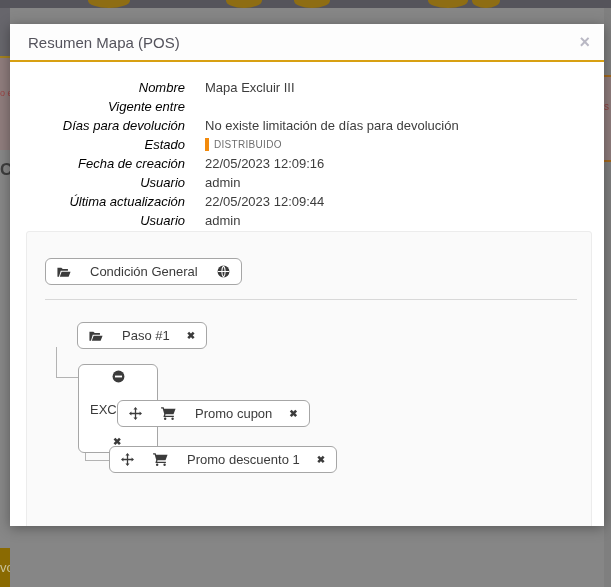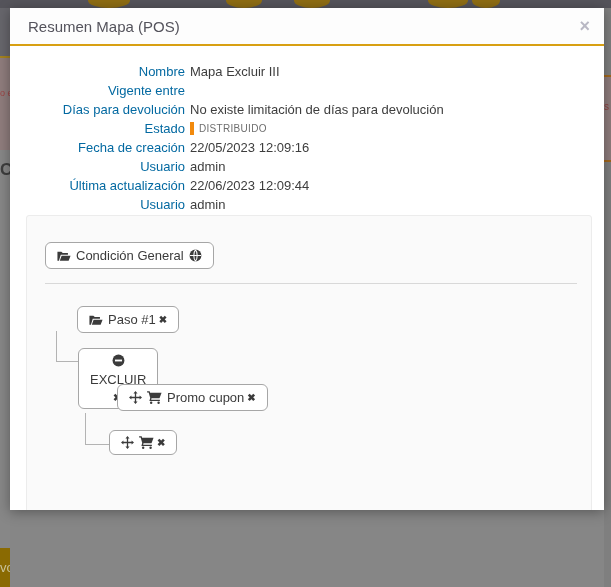--- a/index.html
+++ b/index.html
@@ -16,44 +16,44 @@
   .bg-alert{position:absolute;left:0;top:50px;width:10px;height:92px;background:#8f7d7d;color:#9c4343;font-size:9px;}
   .bg-alert span{position:absolute;left:0;top:30px;white-space:nowrap;}
   .bg-heading{position:absolute;left:0;top:152px;width:12px;overflow:hidden;color:#3e3e3e;font-weight:bold;font-size:17px;white-space:nowrap;}
   .bg-btn{position:absolute;left:0;top:540px;width:16px;height:39px;background:#8a6a02;color:#c9c39b;font-size:13px;overflow:hidden;}
   .bg-btn span{position:absolute;left:0;top:12px;}
   .bg-right{position:absolute;right:0;top:8px;width:7px;height:579px;background:#7f7f7f;z-index:0;overflow:hidden;}
   .bg-right-alert{position:absolute;left:0;top:67px;width:7px;height:83px;background:#8f7d7d;border-top:2px solid #a2681d;border-bottom:2px solid #a2681d;color:#8f4040;font-size:10px;}
   .bg-right-alert span{position:absolute;left:0;top:24px;}
   
   .modal{
-    position:absolute;left:10px;top:8px;width:594px;height:502px;background:#fff;
+    position:absolute;left:10px;top:24px;width:594px;height:502px;background:#fff;
     box-shadow:0 2px 12px rgba(0,0,0,.35);z-index:2;display:flex;flex-direction:column;overflow:hidden;
   }
   .modal-header{
     height:36px;flex:0 0 36px;display:flex;align-items:center;
     padding:0 14px 0 18px;background:#fdfdfd;border-bottom:2px solid #d8a012;
   }
   .modal-title{flex:1;font-size:15px;color:#54535c;}
   .modal-close{color:#b9b8c4;font-size:18px;font-weight:bold;line-height:1;cursor:pointer;}
   .modal-body{flex:1;position:relative;padding-top:16px;}
   
   .srow{display:flex;line-height:19px;font-size:13px;}
-  .slabel{width:175px;text-align:right;color:#0369a1;flex-shrink:0;}
-  .svalue{margin-left:5px;color:#3d3d3d;}
+  .slabel{width:175px;text-align:right;color:#000000;flex-shrink:0;font-style:italic;}
+  .svalue{margin-left:20px;color:#3d3d3d;}
   .svalue.badge{display:flex;align-items:center;}
   .badge-bar{width:4px;height:13px;background:#f28a0d;margin-right:5px;}
   .badge-text{font-size:10px;font-weight:normal;color:#6e6e6e;letter-spacing:.3px;}
   
   .tree-panel{
     position:absolute;left:16px;top:169px;width:564px;height:420px;
     background:#fafafa;border:1px solid #ececec;border-radius:3px;
   }
   .tnode{
-    position:absolute;display:inline-flex;align-items:center;gap:5px;
+    position:absolute;display:inline-flex;align-items:center;gap:19px;
     background:#fff;border:1px solid #a6a6a6;border-radius:6px;
     padding:5px 11px;font-size:13px;color:#3b3b3b;white-space:nowrap;
   }
   .tnode svg{display:block;}
   .tnode .x{font-size:10px;font-weight:bold;margin-left:-2px;cursor:pointer;color:#3b3b3b;}
   .tdivider{position:absolute;left:18px;right:14px;top:67px;border-top:1px solid #d8d8d8;}
   .elbow{position:absolute;border-left:1px solid #b3b3b3;border-bottom:1px solid #b3b3b3;}
   .n-root{left:18px;top:26px;}
   .n-paso{left:22px;top:90px;margin-left:28px;}
   .n-excluir{left:51px;top:132px;flex-direction:column;}
@@ -119,21 +119,21 @@
       <div class="srow">
         <span class="slabel">Fecha de creación</span>
         <span class="svalue">22/05/2023 12:09:16</span>
       </div>
       <div class="srow">
         <span class="slabel">Usuario</span>
         <span class="svalue">admin</span>
       </div>
       <div class="srow">
         <span class="slabel">Última actualización</span>
-        <span class="svalue">22/06/2023 12:09:44</span>
+        <span class="svalue">22/05/2023 12:09:44</span>
       </div>
       <div class="srow">
         <span class="slabel">Usuario</span>
         <span class="svalue">admin</span>
       </div>
     </div>
 
     <div class="tree-panel">
 
       <div class="tnode n-root">
@@ -201,18 +201,19 @@
               <path d="M7 0 L9.2 2.6 H7.7 V6.3 H11.4 V4.8 L14 7 L11.4 9.2 V7.7 H7.7 V11.4 H9.2 L7 14 L4.8 11.4 H6.3 V7.7 H2.6 V9.2 L0 7 L2.6 4.8 V6.3 H6.3 V2.6 H4.8 Z"></path>
             </svg>
         </span>
         <span>
           <svg width="15" height="13" viewBox="0 0 16 14" fill="#3b3b3b">
               <path d="M0 1.6 L0 0.3 L2.8 0.3 L3.3 2 L15.6 2 L13.4 7.9 L4.8 7.9 L4.4 9.3 L13.8 9.3 L13.8 10.7 L2.5 10.7 L3.4 7.6 L1.7 1.6 Z"></path>
               <circle cx="4.4" cy="12.6" r="1.3"></circle>
               <circle cx="12.4" cy="12.6" r="1.3"></circle>
             </svg>
         </span>
+        <span>Promo descuento 1</span>
         <span class="x">✖</span>
       </div>
 
     </div>
   </div>
 </div>
 
 </body></html>

